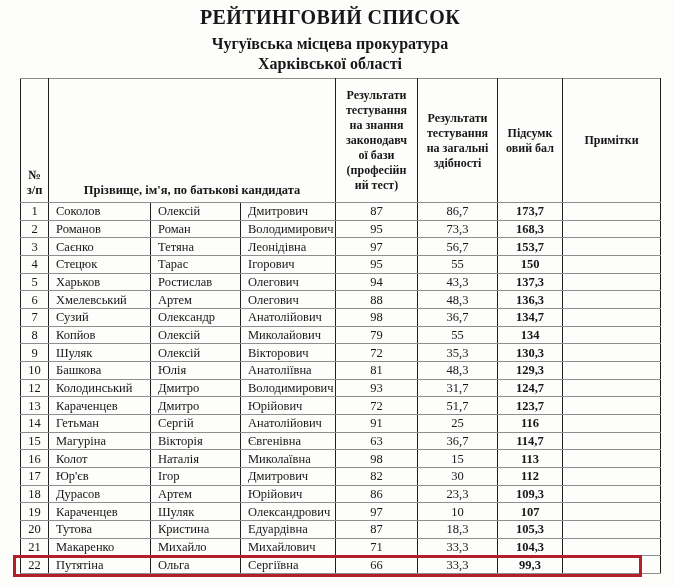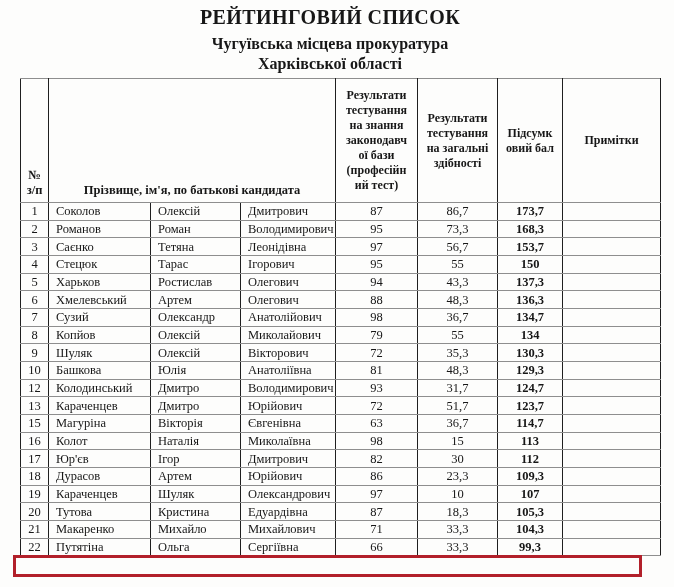--- a/index.html
+++ b/index.html
@@ -239,20 +239,30 @@
     <td class="c">13</td>
     <td class="l">Караченцев</td>
     <td class="l">Дмитро</td>
     <td class="l">Юрійович</td>
     <td class="c">72</td>
     <td class="c">51,7</td>
     <td class="c b">123,7</td>
     <td class="c"></td>
   </tr>
         <tr>
+    <td class="c">14</td>
+    <td class="l">Гетьман</td>
+    <td class="l">Сергій</td>
+    <td class="l">Анатолійович</td>
+    <td class="c">91</td>
+    <td class="c">25</td>
+    <td class="c b">116</td>
+    <td class="c"></td>
+  </tr>
+        <tr>
     <td class="c">15</td>
     <td class="l">Магуріна</td>
     <td class="l">Вікторія</td>
     <td class="l">Євгенівна</td>
     <td class="c">63</td>
     <td class="c">36,7</td>
     <td class="c b">114,7</td>
     <td class="c"></td>
   </tr>
         <tr>

